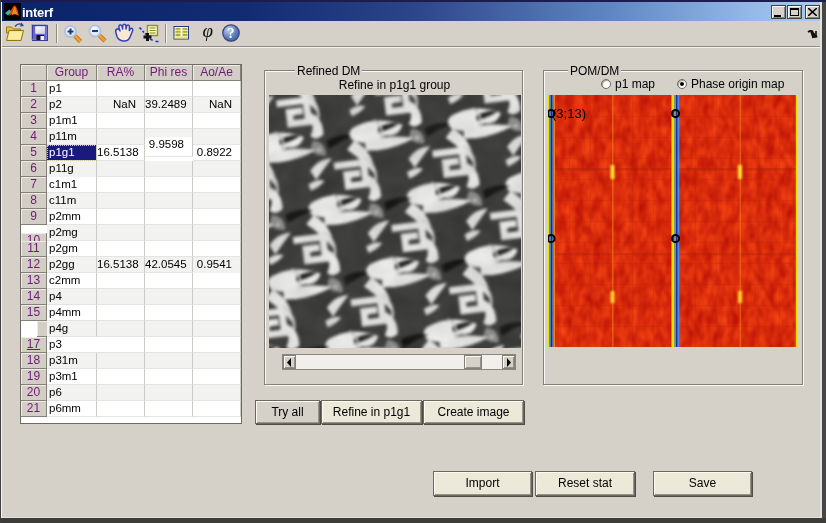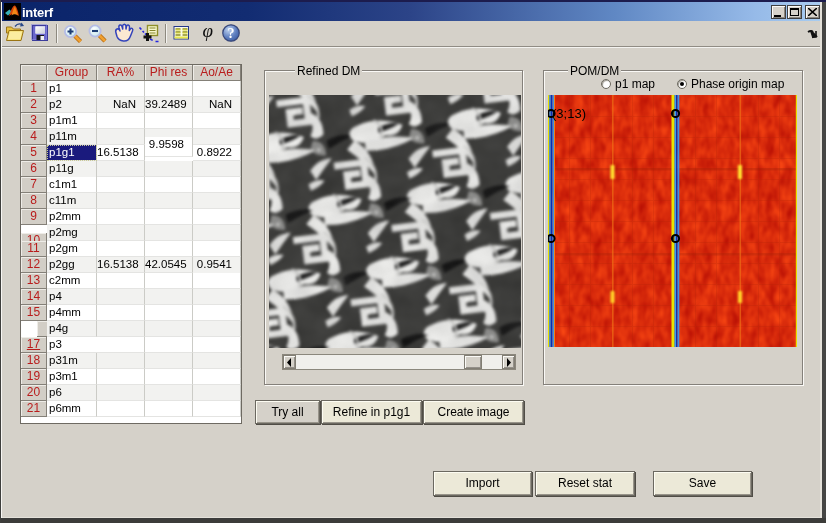--- a/index.html
+++ b/index.html
@@ -26,21 +26,21 @@
 
 
 #toolbar { left:2px; top:21px; width:818px; height:25px; background:#d5d1c9; }
 #toolbar-sep { left:2px; top:46px; width:818px; height:1px; background:#908c84; }
 #toolbar-sep2 { left:2px; top:47px; width:818px; height:1px; background:#f4f3f0; }
 
 
 #table { left:20px; top:64px; width:222px; height:360px; background:#fff;
   border:1px solid #6e6a62; }
 .hcell { background:#d2cec6; border-right:1px solid #848078; border-bottom:1px solid #848078;
-  box-shadow:inset 1px 1px 0 #eeece7; text-align:center; color:#b91c1c; }
+  box-shadow:inset 1px 1px 0 #eeece7; text-align:center; color:#701a75; }
 .dcell { border-right:1px solid #cbcbc6; overflow:hidden; white-space:nowrap; font-size:11.5px; }
 .num { text-align:right; padding-right:8px; }
 .grp { text-align:left; padding-left:2px; }
 #selcell { background:#1a1a7d; color:#fff; outline:1px dotted #caca96; outline-offset:-1px; }
 
 
 .gbox { border:1px solid #84807a; box-shadow:inset 1px 1px 0 #faf9f6, 1px 1px 0 #faf9f6; }
 .glabel { position:absolute; top:-7px; background:#d5d1c9; padding:0 2px; font-size:12px; color:#000;margin-left:18px; }
 
 
@@ -300,20 +300,21 @@
 <div class="abs dcell num" style="left:172px;top:320px;width:48px;height:16px;line-height:15px;background:#f2f2f0;border-bottom:1px solid #e4e4e2;"></div>
 <div class="abs hcell" style="left:0px;top:336px;width:26px;height:16px;line-height:15px;">21</div>
 <div class="abs dcell grp" style="left:26px;top:336px;width:50px;height:16px;line-height:15px;background:#ffffff;border-bottom:1px solid #e4e4e2;">p6mm</div>
 <div class="abs dcell num" style="left:76px;top:336px;width:48px;height:16px;line-height:15px;background:#ffffff;border-bottom:1px solid #e4e4e2;"></div>
 <div class="abs dcell num" style="left:124px;top:336px;width:48px;height:16px;line-height:15px;background:#ffffff;border-bottom:1px solid #e4e4e2;"></div>
 <div class="abs dcell num" style="left:172px;top:336px;width:48px;height:16px;line-height:15px;background:#ffffff;border-bottom:1px solid #e4e4e2;"></div>
 </div>
 
 <div class="abs gbox" id="refbox" style="left:264px;top:70px;width:259px;height:315px;">
   <div class="glabel" style="left:12px;">Refined DM</div>
+  <div class="abs" style="left:0;top:7px;width:259px;text-align:center;">Refine in p1g1 group</div>
 </div>
 <div class="abs" id="grayimg" style="left:269px;top:95px;width:252px;height:253px;background:#e8e8e8;">
 <svg width="252" height="253">
   <defs>
     <filter id="gblur" x="-20%" y="-20%" width="140%" height="140%" color-interpolation-filters="sRGB">
       <feGaussianBlur stdDeviation="1.7"></feGaussianBlur>
     </filter>
     <g id="motif">
       <path d="M12,12 h32 v26 h-22 v-14 h12" fill="none" stroke="#ebebe9" stroke-width="8.5" stroke-linecap="square"></path>
       <path d="M-24,52 Q6,40 36,56 Q30,70 14,66 Q-6,78 -26,68 Q-34,58 -24,52 Z" fill="#f2f2f0"></path>

